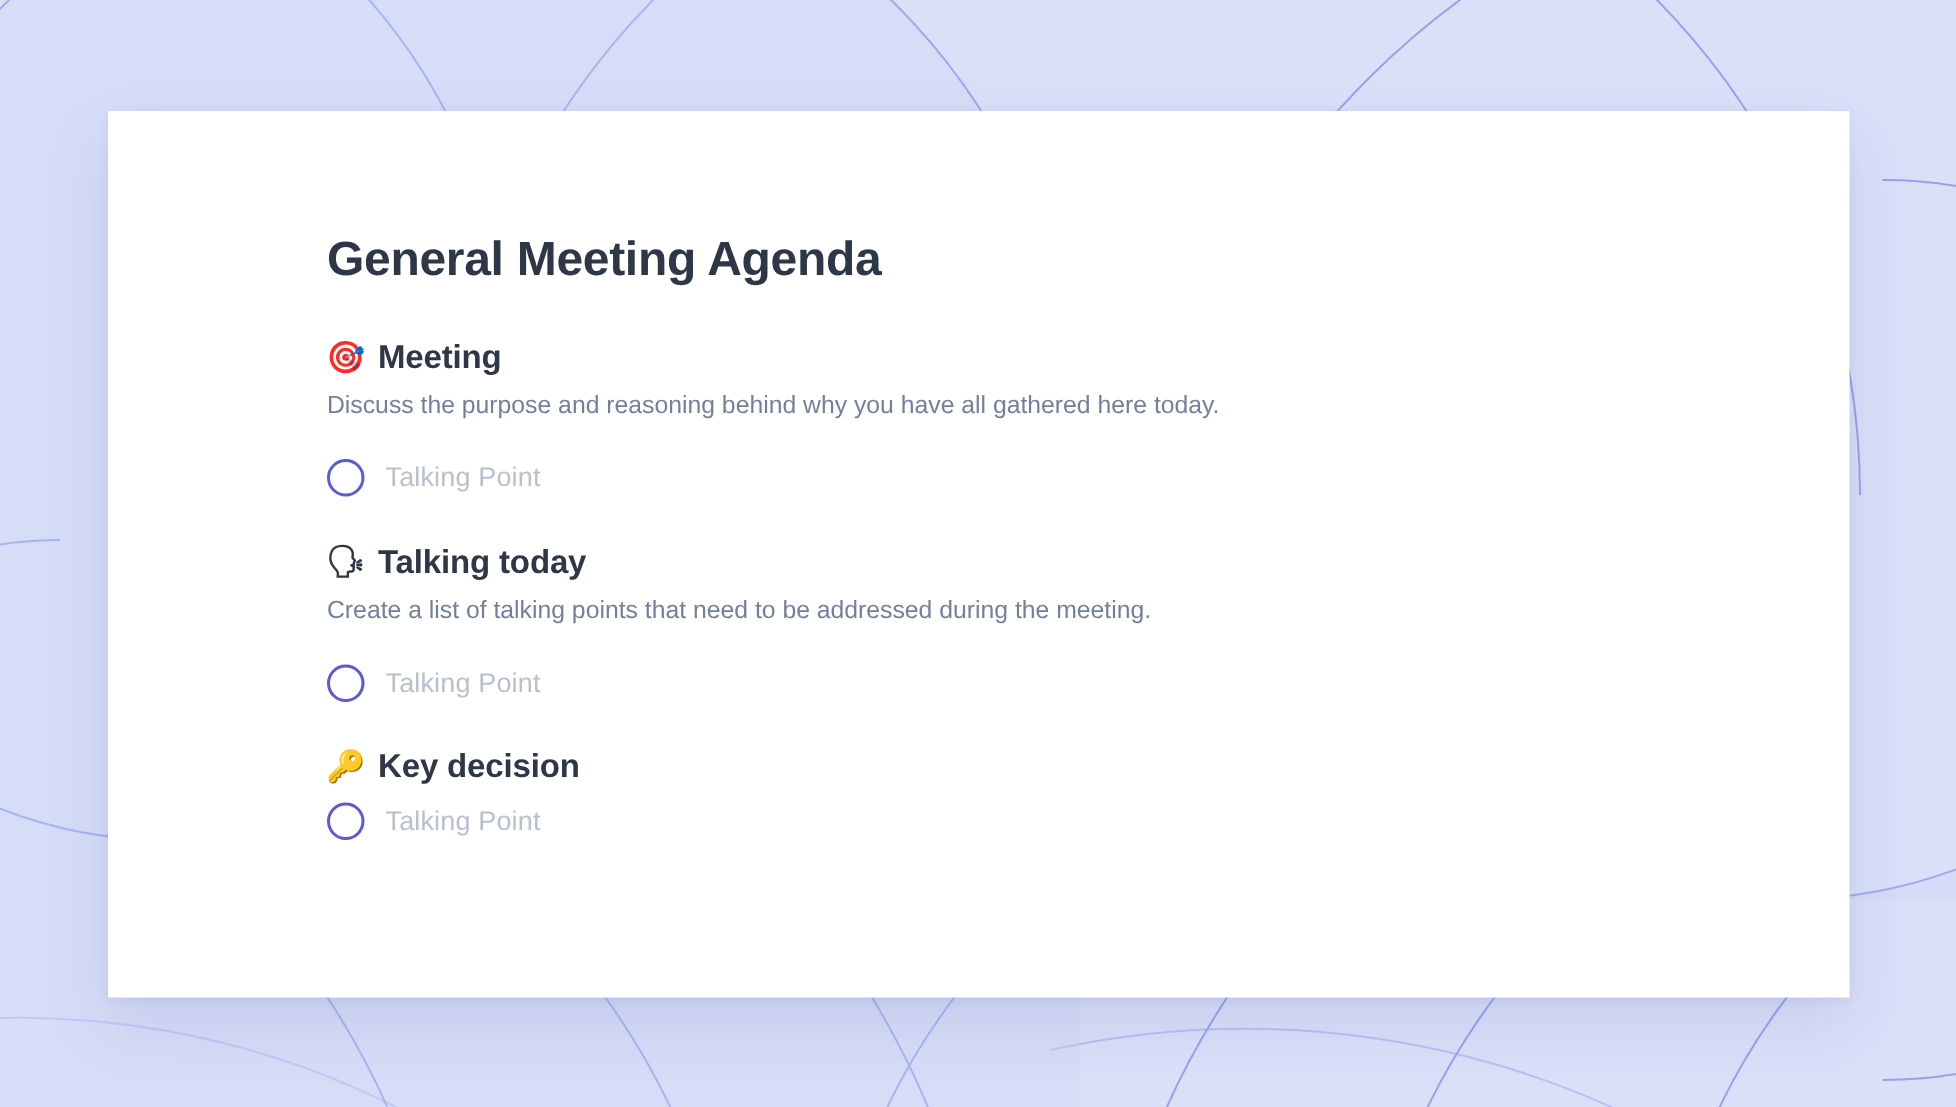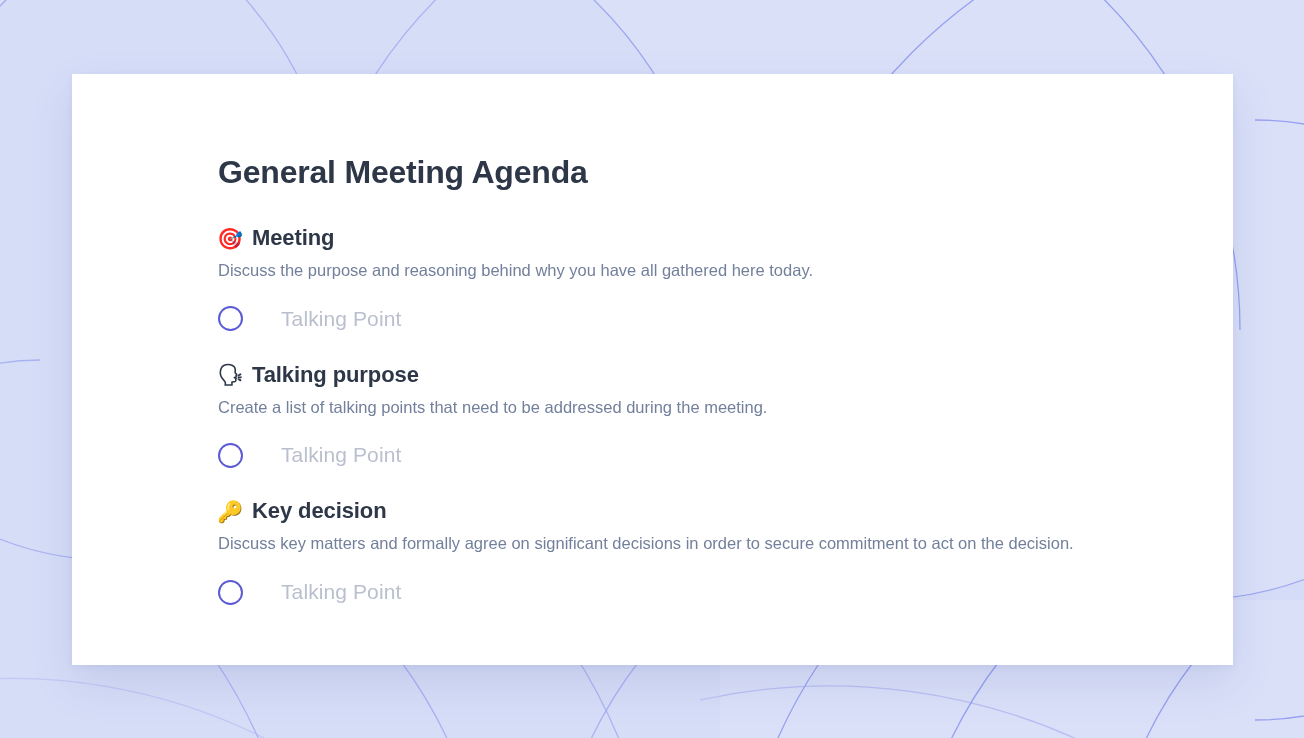--- a/index.html
+++ b/index.html
@@ -108,26 +108,25 @@
     height: 25px;
     border: 2.4px solid #5b5bd6;
     border-radius: 50%;
     box-sizing: border-box;
     flex: none;
     background: transparent;
     cursor: pointer;
   }
 
   .talking-label {
-    font-size: 21px;
+    font-size: 18px;
     color: #b9bfcd;
     letter-spacing: 0.1px;
     white-space: nowrap;
     cursor: text;
-    margin-left: 24px;
   }
 </style>
 </head>
 <body>
 
 <svg id="bg-pattern" viewBox="0 0 1304 738" preserveAspectRatio="none" aria-hidden="true">
   <rect x="0" y="0" width="1304" height="738" fill="#dae0f8"></rect>
   <g fill="none" stroke="#8b96ee" stroke-width="1.3" opacity="0.85">
 
     <path d="M -120 300 A 420 420 0 0 1 720 300"></path>
@@ -173,35 +172,34 @@
       <p class="section-desc nowrap">Discuss the purpose and reasoning behind why you have all gathered here today.</p>
       <div class="talking-row">
         <span class="check-circle"></span>
         <span class="talking-label">Talking Point</span>
       </div>
     </section>
 
     <section class="agenda-section">
       <h2 class="section-heading">
         <span class="section-emoji">🗣</span>
-        <span>Talking purpose</span>
+        <span>Talking today</span>
       </h2>
       <p class="section-desc nowrap">Create a list of talking points that need to be addressed during the meeting.</p>
       <div class="talking-row">
         <span class="check-circle"></span>
         <span class="talking-label">Talking Point</span>
       </div>
     </section>
 
     <section class="agenda-section">
       <h2 class="section-heading">
         <span class="section-emoji">🔑</span>
         <span>Key decision</span>
       </h2>
-      <p class="section-desc">Discuss key matters and formally agree on significant decisions in order to secure commitment to act on the decision.</p>
       <div class="talking-row">
         <span class="check-circle"></span>
         <span class="talking-label">Talking Point</span>
       </div>
     </section>
 
   </div>
 </div>
 
 </body></html>

